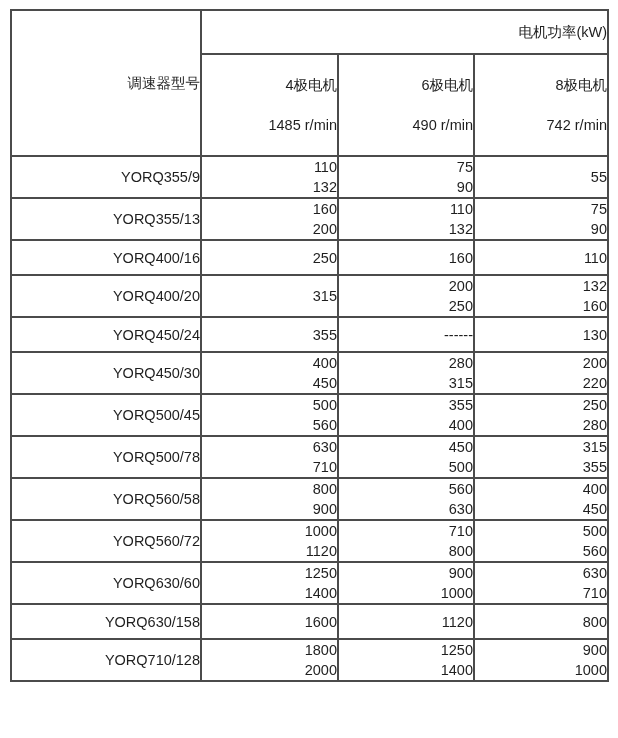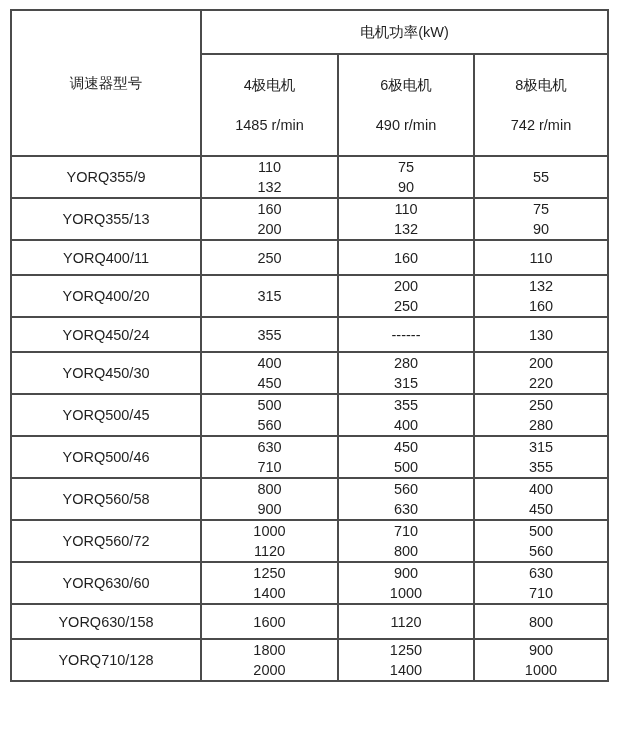--- a/index.html
+++ b/index.html
@@ -11,21 +11,21 @@
     font-family: "Liberation Sans", "DejaVu Sans", sans-serif;
     color: #1f1f1f;
   }
   table {
     border-collapse: collapse;
     table-layout: fixed;
     margin: 9px 0 0 10px;
   }
   th, td {
     border: 2px solid #4b4b4b;
-    text-align: center;
+    text-align: right;
     vertical-align: middle;
     font-weight: normal;
     font-size: 14.5px;
     line-height: 1.38;
     padding: 0;
     white-space: pre-line;
     overflow: hidden;
   }
   thead tr { height: 44px; }
   tbody tr { height: 35px; margin-left: 48px; }
@@ -78,21 +78,21 @@
     <td>YORQ355/13</td>
     <td>160
 200</td>
     <td>110
 132</td>
     <td>75
 90</td>
   </tr>
 
   <tr>
-    <td>YORQ400/11</td>
+    <td>YORQ400/16</td>
     <td>250</td>
     <td>160</td>
     <td>110</td>
   </tr>
 
   <tr>
     <td>YORQ400/20</td>
     <td>315</td>
     <td>200
 250</td>
@@ -121,21 +121,21 @@
     <td>YORQ500/45</td>
     <td>500
 560</td>
     <td>355
 400</td>
     <td>250
 280</td>
   </tr>
 
   <tr>
-    <td>YORQ500/46</td>
+    <td>YORQ500/78</td>
     <td>630
 710</td>
     <td>450
 500</td>
     <td>315
 355</td>
   </tr>
 
   <tr>
     <td>YORQ560/58</td>

